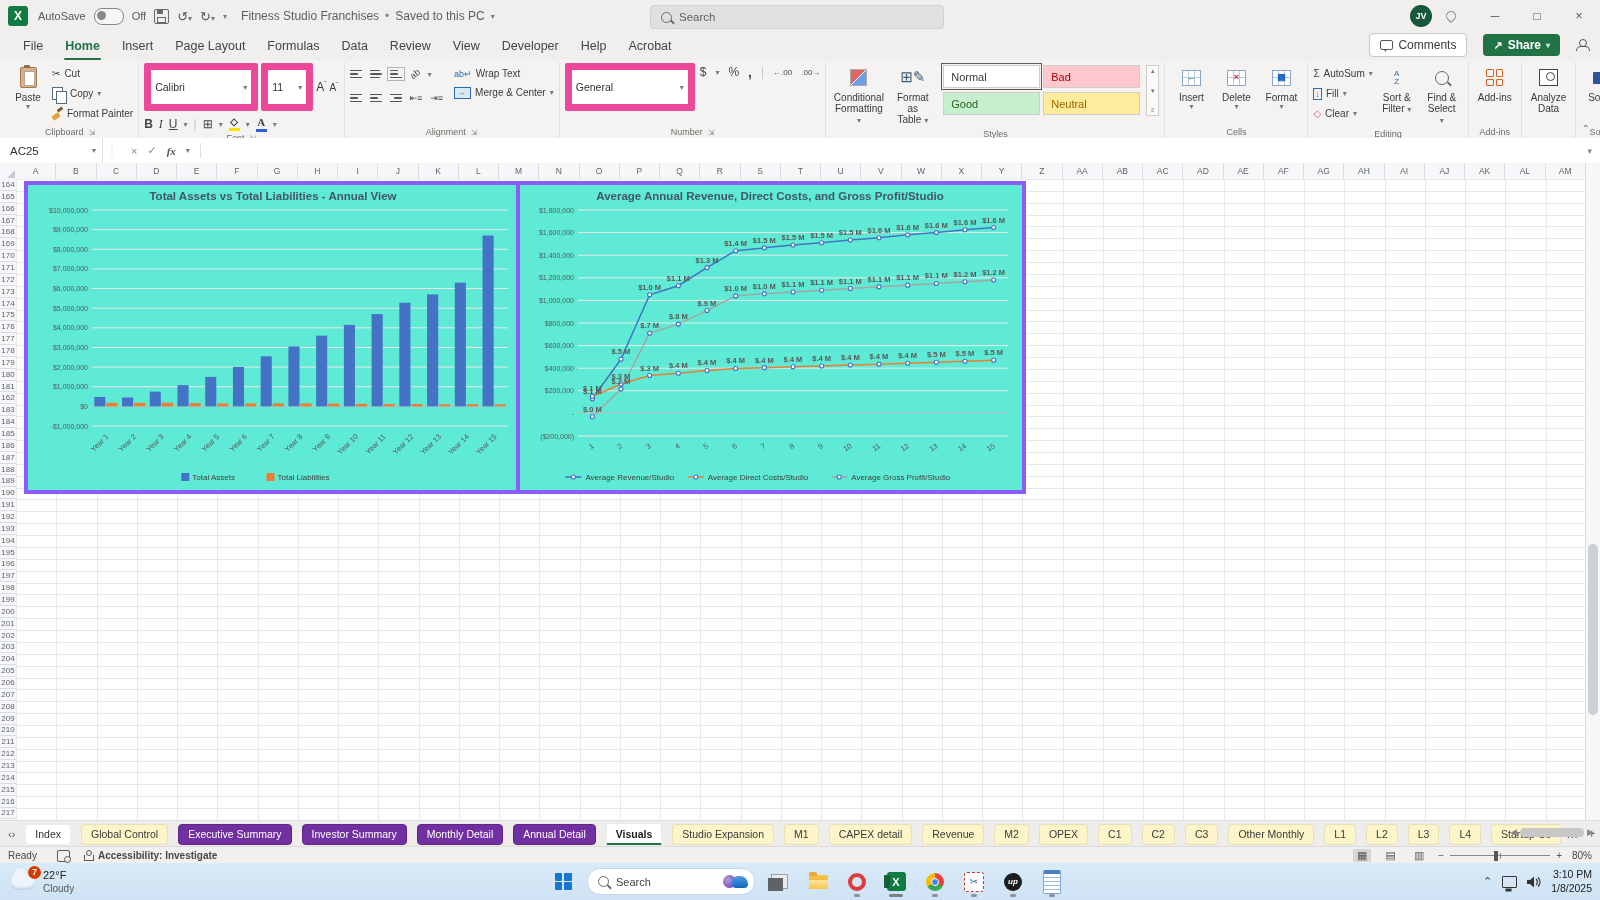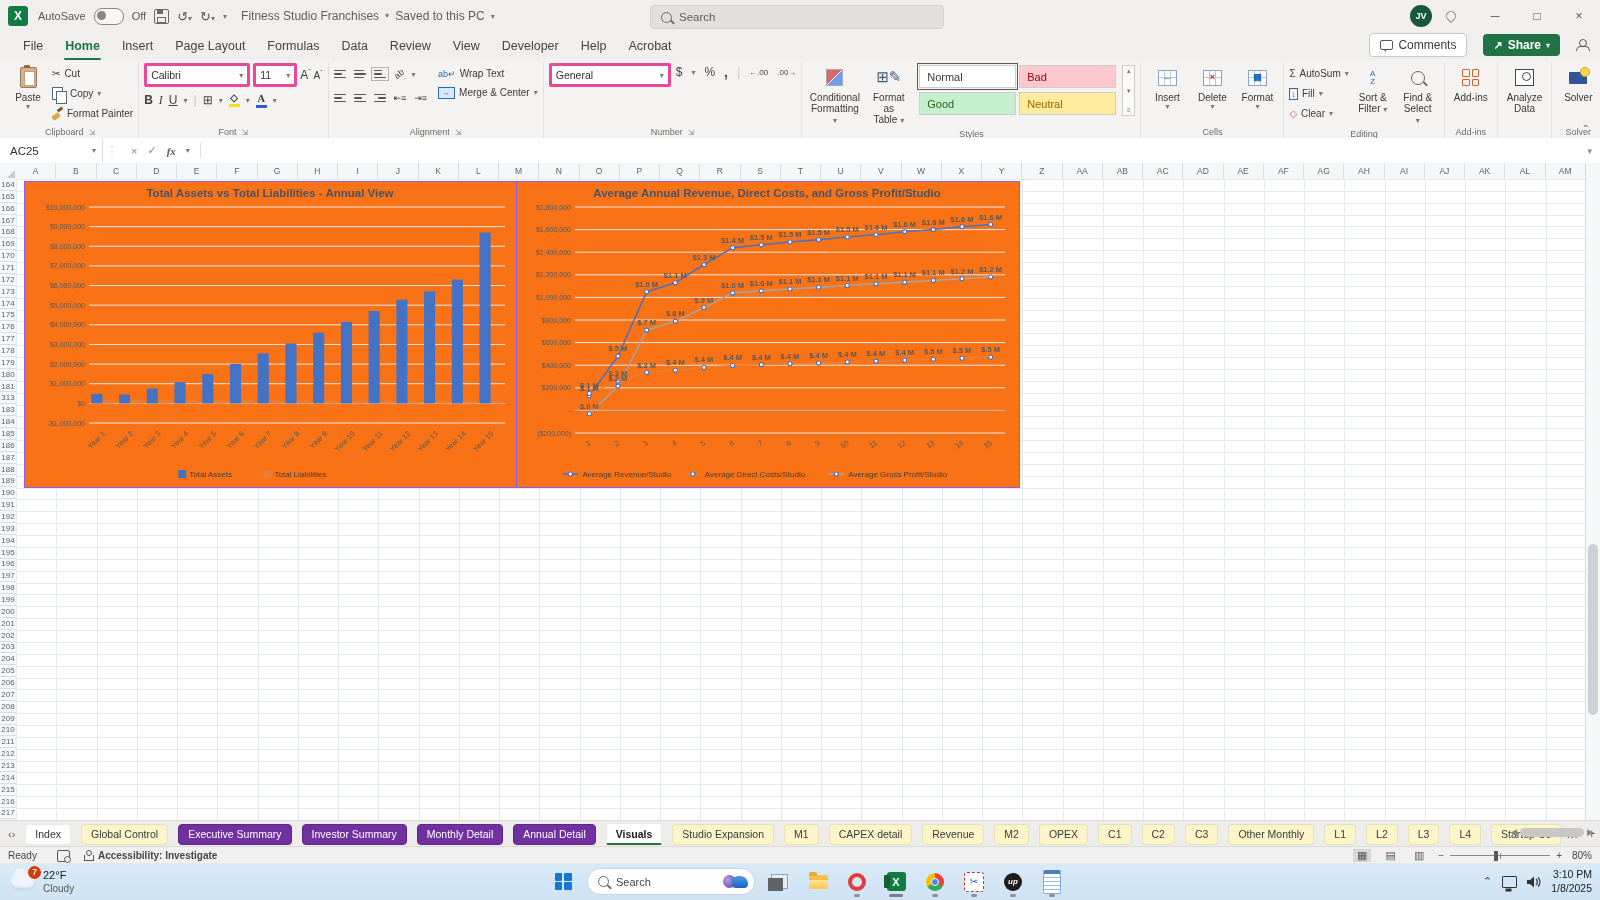--- a/index.html
+++ b/index.html
@@ -49,22 +49,22 @@
   .ribbon{position:absolute;top:60px;left:0;right:0;height:77px;background:#f5f3f1;border-bottom:1px solid #dedcda;
           display:flex;align-items:stretch;padding:2px 2px 0 2px;}
   .rgroup{display:flex;flex-direction:column;border-right:1px solid #e3e1df;padding:1px 5px 0;}
   .rcontent{flex:1;display:flex;align-items:flex-start;gap:3px;}
   .glabel{height:14px;font-size:9px;color:#6e6c6a;display:flex;align-items:center;justify-content:center;gap:5px;}
   .dlg{font-size:8px;color:#8a8886;}
   .bigbtn{display:flex;flex-direction:column;align-items:center;font-size:10px;color:#3b3a39;padding:2px 4px;line-height:1.12;text-align:center;min-width:34px;}
   .bicon{height:25px;display:flex;align-items:center;justify-content:center;margin-bottom:2px;}
   .scol{display:flex;flex-direction:column;gap:3px;padding-top:2px;}
   .sbtn{display:flex;align-items:center;gap:4px;font-size:10px;color:#3b3a39;height:17px;white-space:nowrap;}
-  .combo{background:#fff;border:3px solid #ec4899;border-radius:2px;height:18px;display:flex;align-items:center;
-         justify-content:space-between;font-size:10.5px;padding:0 4px;color:#323130;}
+  .combo{background:#fff;border:7px solid #ec4899;border-radius:2px;height:18px;display:flex;align-items:center;
+         justify-content:space-between;font-size:10.5px;padding:8px 4px;color:#323130;}
   .iconbar{display:flex;align-items:center;gap:6px;height:18px;font-size:12px;color:#444;}
   .iclip{width:15px;height:19px;background:#d7b188;border:1.3px solid #9c7a51;border-radius:2px;position:relative;}
   .iclip::before{content:"";position:absolute;left:3.5px;top:-3px;width:6px;height:3px;background:#8a6d4a;border-radius:1px;}
   .iclip::after{content:"";position:absolute;left:3px;top:3px;width:9px;height:13px;background:#fff;border:1px solid #b5a58f;}
   .icopy{width:9px;height:11px;border:1.2px solid #55697a;background:#fff;position:relative;margin-right:3px;}
   .icopy::after{content:"";position:absolute;left:2.5px;top:2.5px;width:9px;height:11px;border:1.2px solid #55697a;background:#fff;}
   .ipaint{width:11px;height:11px;position:relative;}
   .ipaint::before{content:"";position:absolute;left:0;bottom:0;width:8px;height:5px;background:#e0a33e;transform:rotate(-35deg);border-radius:1px;}
   .ipaint::after{content:"";position:absolute;right:0;top:0;width:6px;height:3px;background:#7c5a35;transform:rotate(-35deg);}
   .cbar{display:inline-flex;flex-direction:column;align-items:center;line-height:1;}
@@ -112,21 +112,21 @@
   .corner::after{content:"";position:absolute;right:1px;bottom:1px;border-left:8px solid transparent;border-bottom:8px solid #c8cbd0;}
   .colheads{position:absolute;left:16px;top:0;right:14px;height:16px;display:flex;background:#f6f7f8;border-bottom:1px solid #cdd0d4;}
   .colheads div{flex:0 0 40.256px;font-size:8.5px;color:#5f6368;display:flex;align-items:center;justify-content:center;border-right:1px solid #dadde1;box-sizing:border-box;}
   .rowheads{position:absolute;left:0;top:16px;width:16px;bottom:0;background:#f6f7f8;border-right:1px solid #cdd0d4;}
   .rowheads div{height:11.87px;font-size:8px;color:#5f6368;display:flex;align-items:center;justify-content:center;border-bottom:1px solid #dadde1;box-sizing:border-box;}
   .cellsbg{position:absolute;left:16px;top:16px;right:14px;bottom:0;
     background-image:repeating-linear-gradient(to right,#e6e9ed 0 1px,transparent 1px 40.256px),
                      repeating-linear-gradient(to bottom,#e6e9ed 0 1px,transparent 1px 11.87px);}
   .vscroll{position:absolute;right:0;top:0;width:14px;bottom:0;background:#f6f7f8;border-left:1px solid #d7dade;}
   .vthumb{position:absolute;left:2px;right:2px;top:58%;height:26%;background:#cdd0d4;border-radius:5px;}
-  .chart{position:absolute;background:#f97316;border:1px solid #8b5cf6;}
+  .chart{position:absolute;background:#5eead4;border:4px solid #8b5cf6;}
   .chart svg text{font-family:"Liberation Sans",sans-serif;}
 
   
   .tabbar{position:absolute;top:820px;left:0;right:0;height:26px;background:#efedec;border-top:1px solid #dddbd9;display:flex;align-items:center;padding-left:8px;}
   .tnav{width:18px;font-size:11px;color:#5a5856;text-align:center;}
   .stabs{display:flex;align-items:center;gap:10px;margin-left:10px;}
   .stab{height:19px;padding:0 9px;border-radius:4px;font-size:10.5px;display:flex;align-items:center;white-space:nowrap;border:1px solid rgba(0,0,0,0.08);}
   .stab.white{background:#fff;color:#333;}
   .stab.yellow{background:#fbf5c9;color:#3b3b3b;}
   .stab.purple{background:#7030a0;color:#fff;border-color:#5f2588;}
@@ -642,21 +642,21 @@
         <div>172</div>
         <div>173</div>
         <div>174</div>
         <div>175</div>
         <div>176</div>
         <div>177</div>
         <div>178</div>
         <div>179</div>
         <div>180</div>
         <div>181</div>
-        <div>313</div>
+        <div>162</div>
         <div>183</div>
         <div>184</div>
         <div>185</div>
         <div>186</div>
         <div>187</div>
         <div>188</div>
         <div>189</div>
         <div>190</div>
         <div>191</div>
         <div>192</div>

